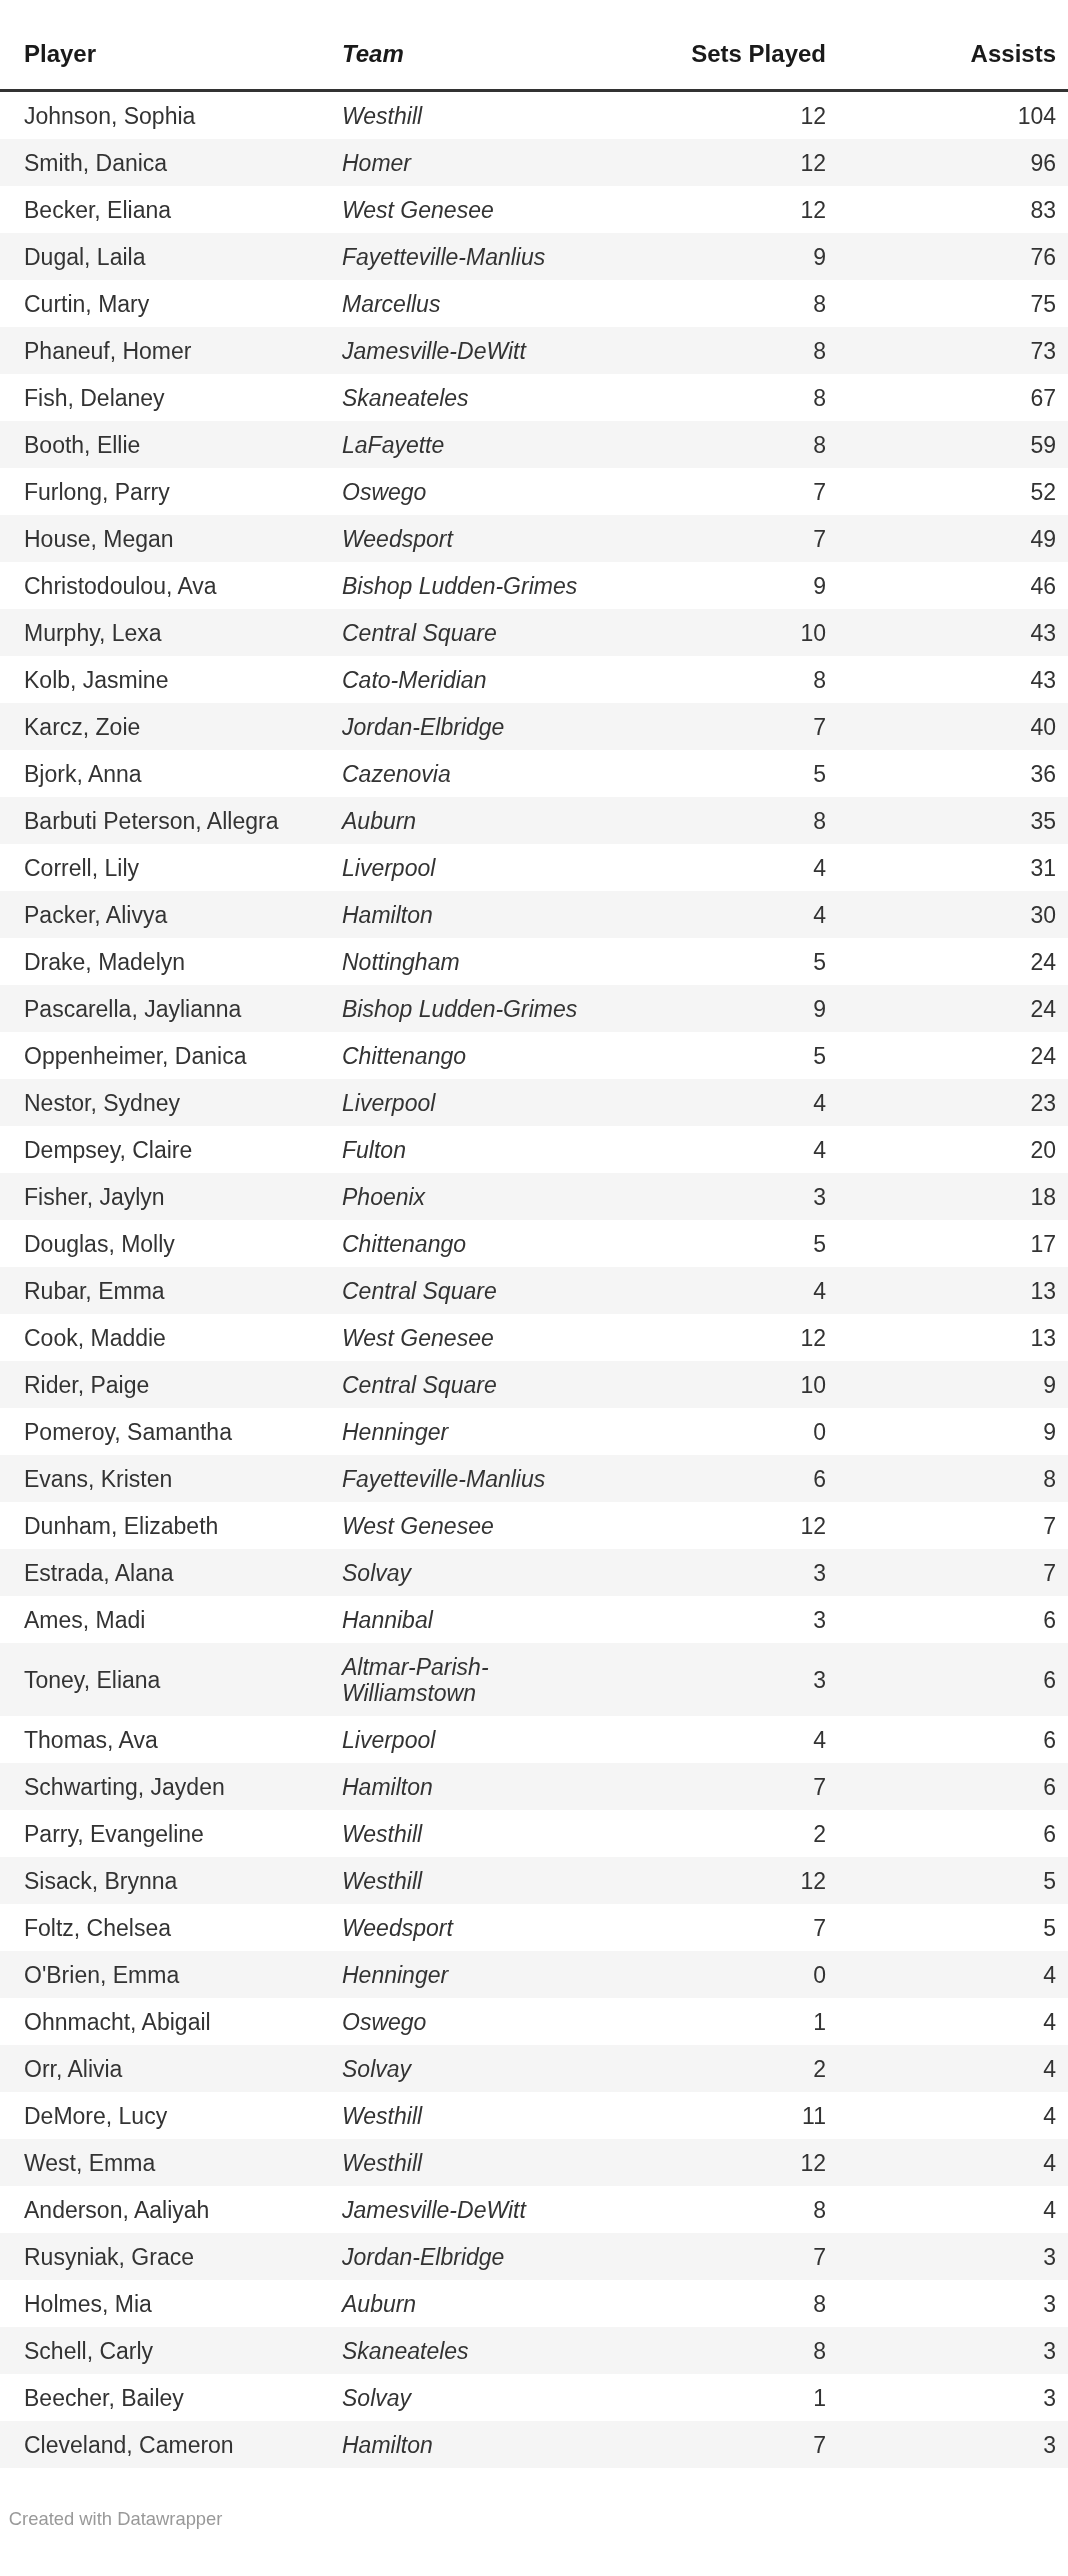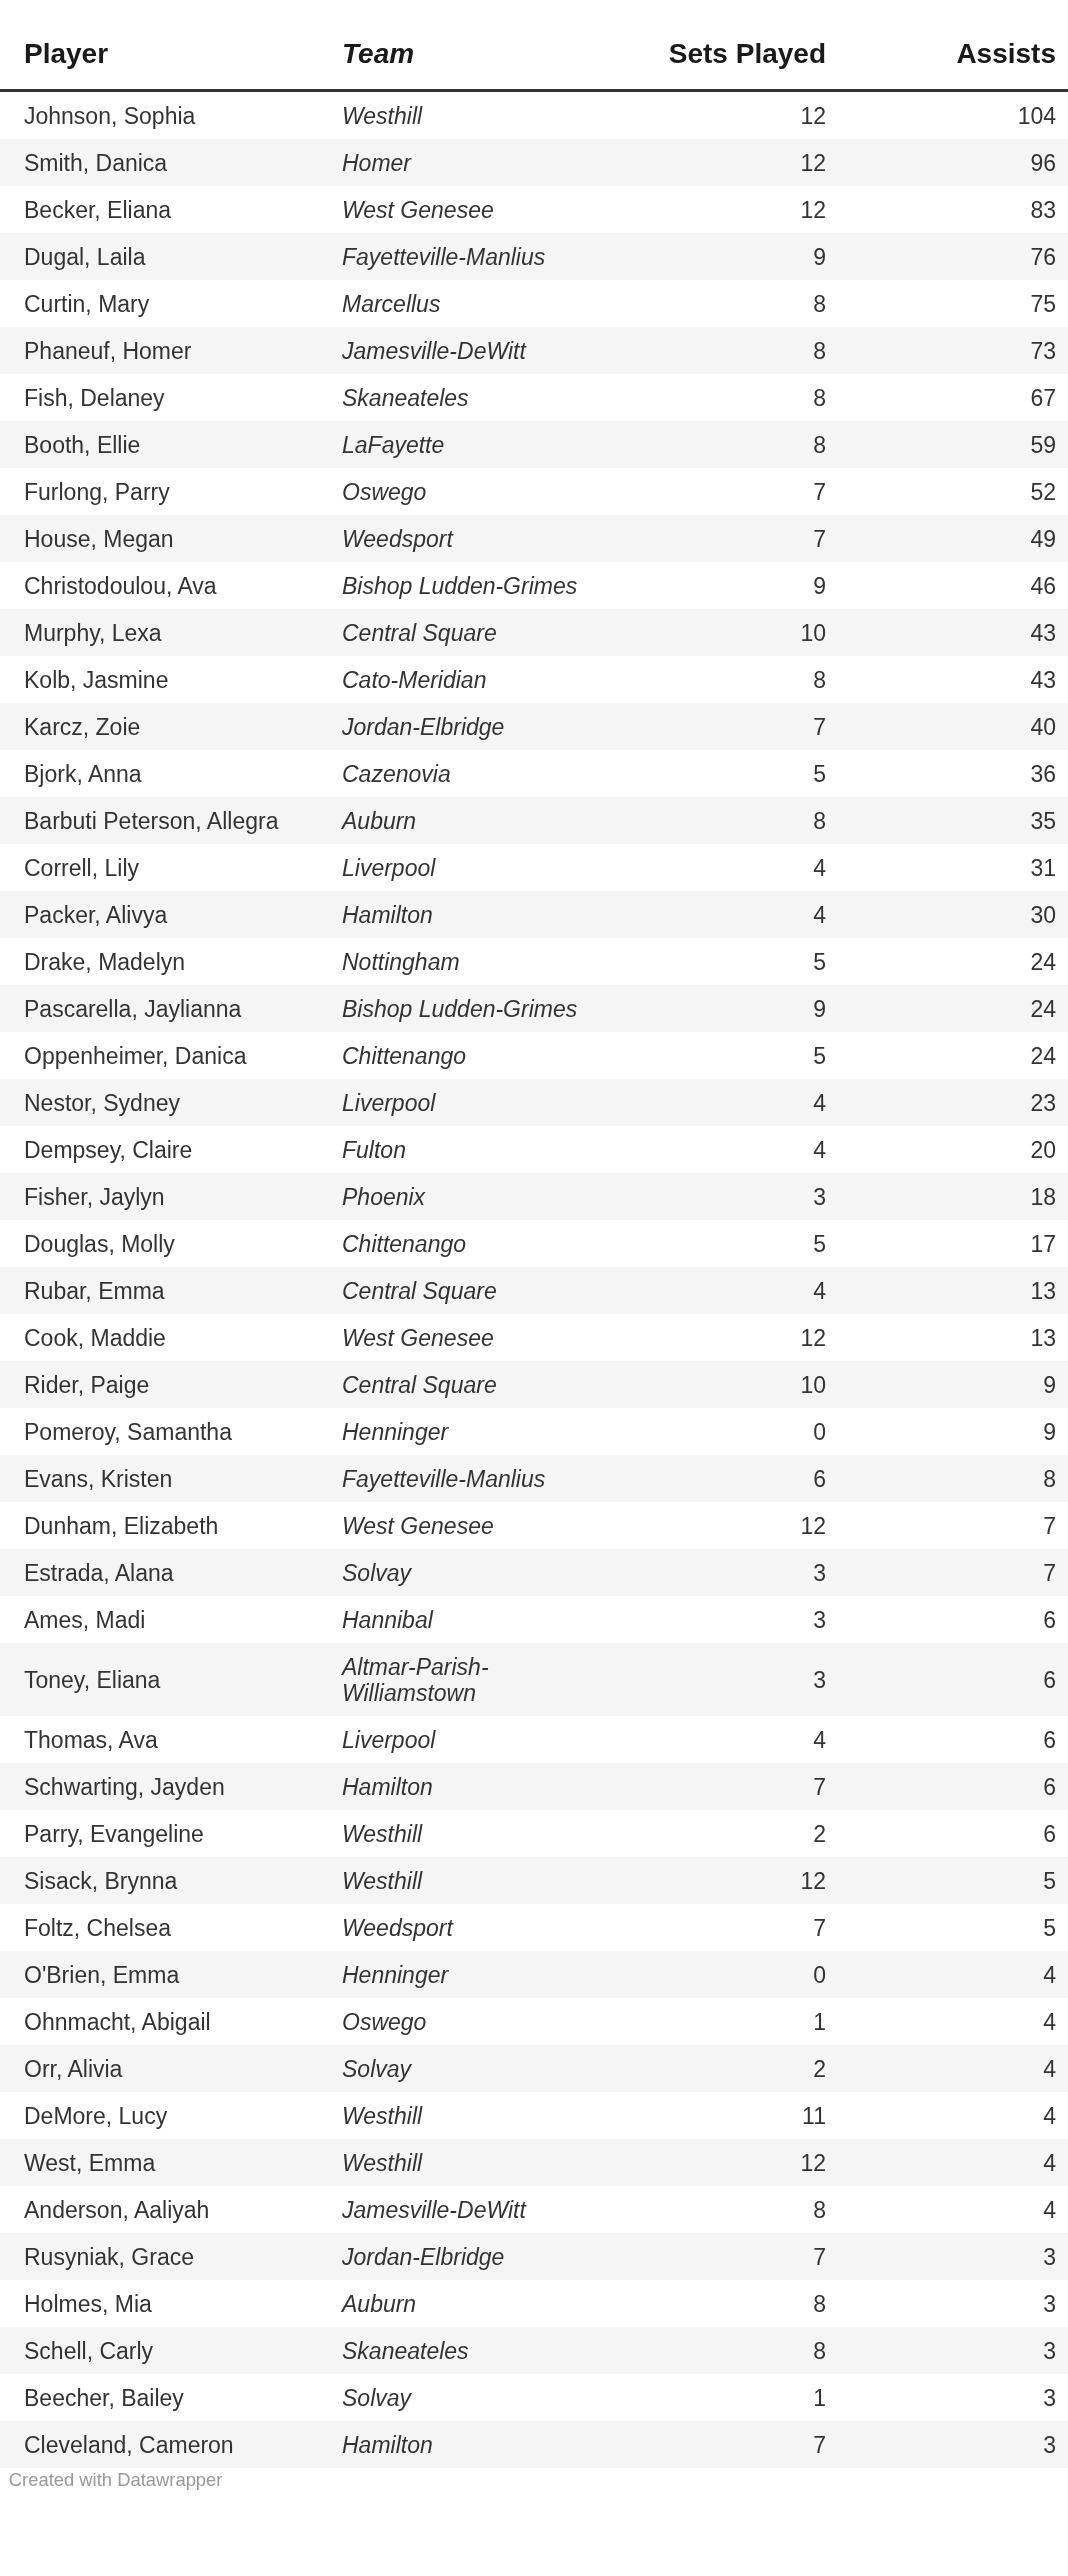--- a/index.html
+++ b/index.html
@@ -21,21 +21,21 @@
     background: var(--page-bg);
     font-family: "Liberation Sans", sans-serif;
     overflow: hidden;
   }
   table.stats {
     width: 1069px;
     border-collapse: collapse;
     table-layout: fixed;
   }
   thead th {
-    font-size: 28px;
+    font-size: 24px;
     font-weight: 700;
     color: var(--header-text);
     padding: 40px 0 21px 0;
     border-bottom: 3.5px solid var(--header-border);
     text-align: left;
     vertical-align: bottom;
     line-height: 28px;
   }
   tbody td {
     font-size: 23px;
@@ -48,20 +48,21 @@
   }
   tbody tr:nth-child(even) { background: var(--zebra); }
 
   .pad-player { padding-left: 24px; }
   .pad-team   { padding-left: 55px; font-style: italic; }
   .num        { text-align: right !important; }
   .pad-sets   { padding-right: 7px; }
   .pad-assists{ padding-right: 14px; }
 
   .credit {
+    margin-top: 39px;
     padding-left: 8.8px;
     font-size: 18.4px;
     line-height: 23px;
     color: var(--credit-text);
   }
 </style>
 </head>
 <body>
 
 <div class="page">

